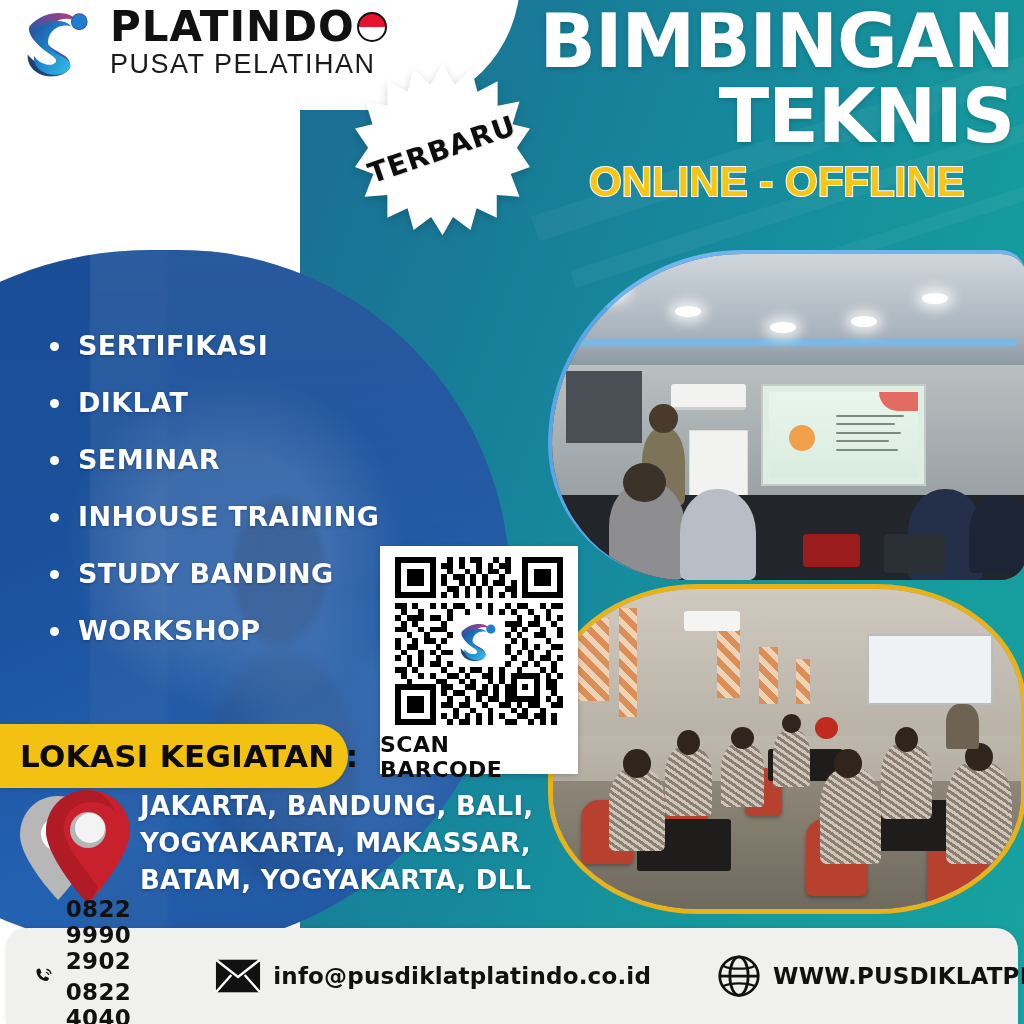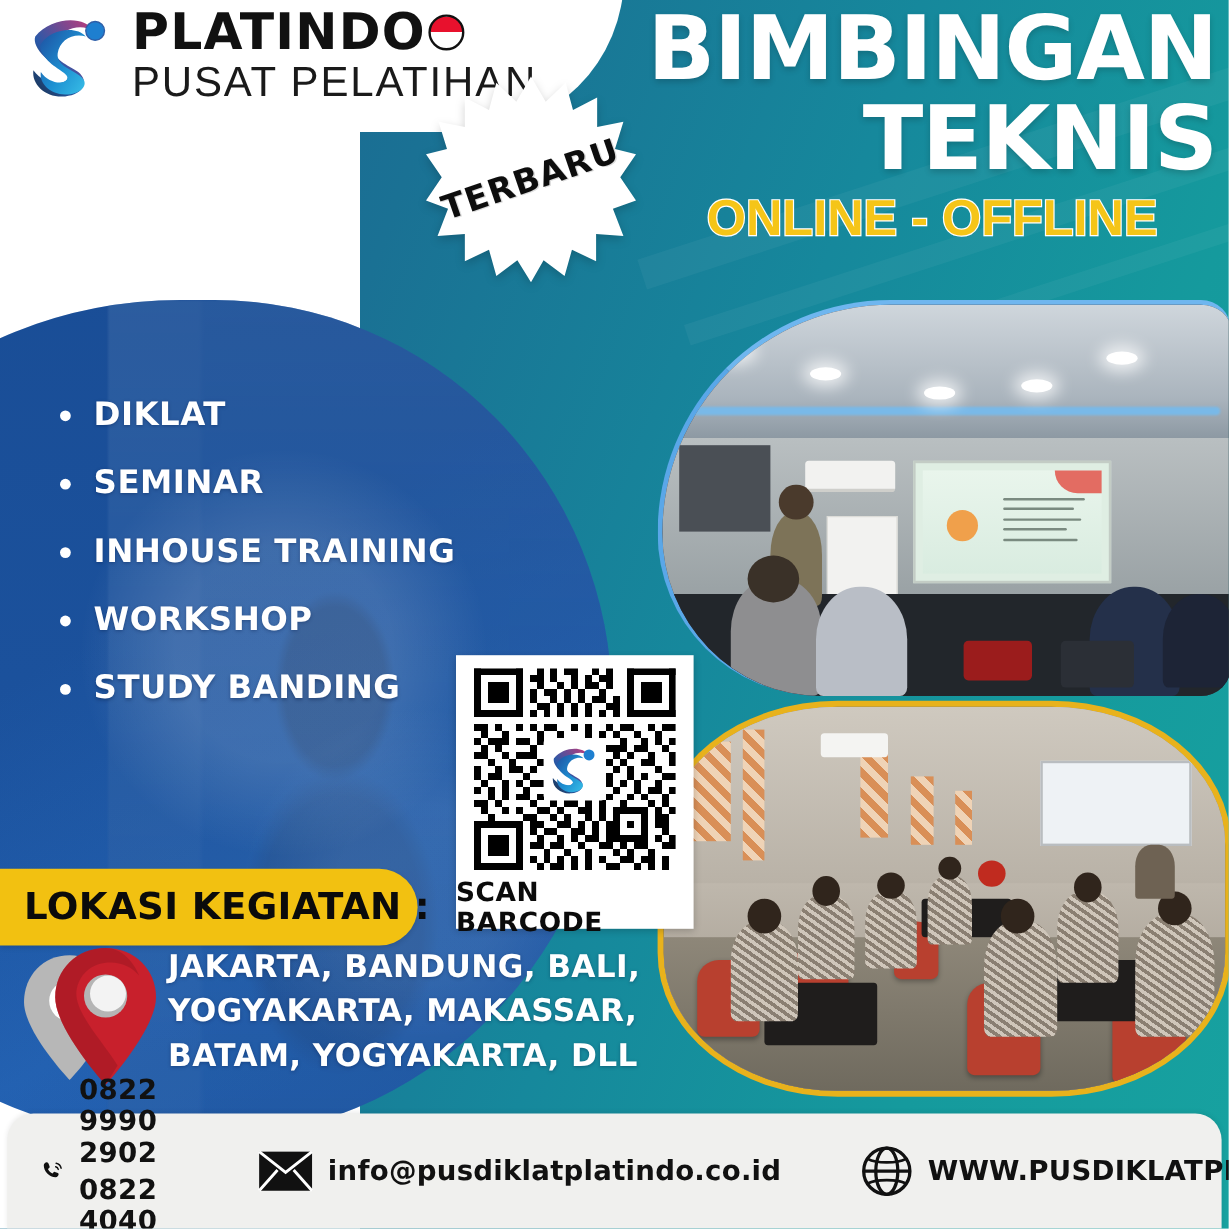--- a/index.html
+++ b/index.html
@@ -34,21 +34,21 @@
     font-weight:bold;font-size:42px;letter-spacing:1px;color:#111111;
     display:flex;align-items:center;
   }
   .logo-flag{
     display:inline-block;width:30px;height:30px;border-radius:50%;
     background:linear-gradient(180deg,#e8112d 0%,#e8112d 50%,#ffffff 50%,#ffffff 100%);
     border:2px solid #111;box-sizing:border-box;margin-left:2px;
   }
   .logo-sub{
     font-family:"Liberation Sans", sans-serif;
-    font-weight:normal;font-size:35px;letter-spacing:1.5px;color:#1a1a1a;margin-top:3px;
+    font-weight:normal;font-size:27px;letter-spacing:1.5px;color:#1a1a1a;margin-top:3px;
   }
 
   
   .left-white{
     position:absolute;left:0;top:0;width:300px;height:1024px;background:#ffffff;z-index:1;
   }
   
   .blue-blob{
     position:absolute;left:-210px;top:250px;width:720px;height:700px;
     background:linear-gradient(150deg,#1d56a4 0%,#1d56a4 40%,#2463b4 70%,#1f57a6 100%);
@@ -352,25 +352,26 @@
 
   <svg class="burst" viewBox="0 0 200 200">
     <polygon fill="#ffffff" points="100,2 114,26 133,8 140,34 163,22 163,50 188,45 180,71 200,76 185,98 200,120 178,128 188,154 162,152 162,178 139,167 132,192 112,177 100,198 87,177 67,192 60,167 37,178 37,152 11,154 21,128 0,120 15,98 0,76 20,71 12,45 37,50 37,22 60,34 67,8 86,26"></polygon>
   </svg>
   <div class="burst-label">
     <span>TERBARU</span>
   </div>
 
 
   <ul class="bullets">
+    <li>SERTIFIKASI</li>
     <li>DIKLAT</li>
     <li>SEMINAR</li>
     <li>INHOUSE TRAINING</li>
+    <li>STUDY BANDING</li>
     <li>WORKSHOP</li>
-    <li>STUDY BANDING</li>
   </ul>
 
   <div class="qr-card">
     <div class="qr-box">
       <svg viewBox="0 0 29 29" width="168" height="168" shape-rendering="crispEdges">
         <rect width="29" height="29" fill="#ffffff"></rect>
         <g fill="#000000">
 
           <rect x="0" y="0" width="7" height="1"></rect>
             <rect x="0" y="6" width="7" height="1"></rect>

